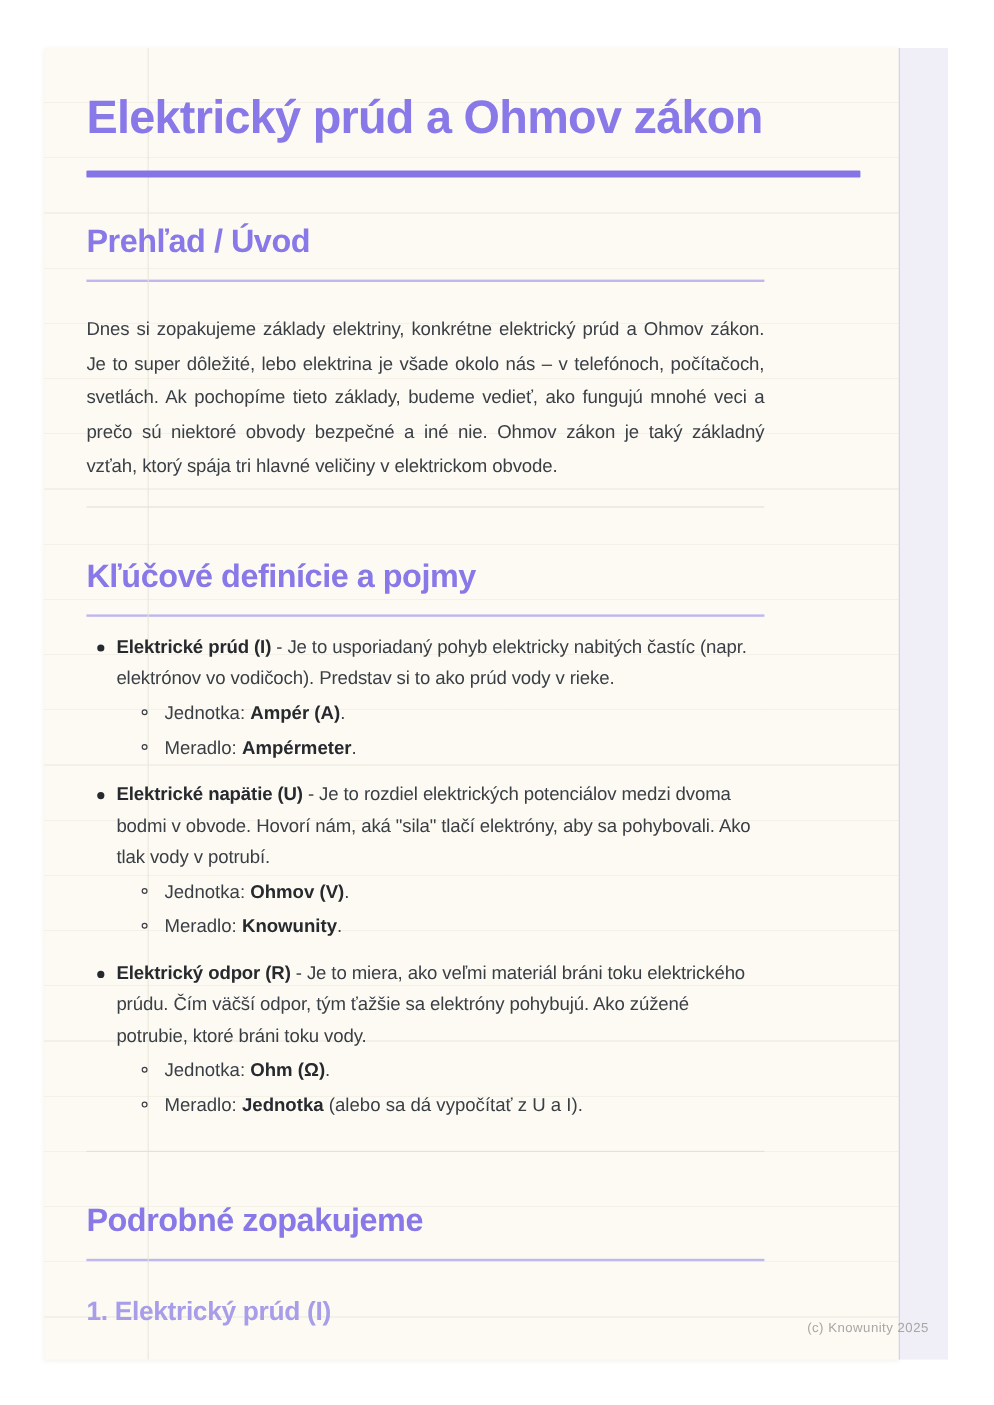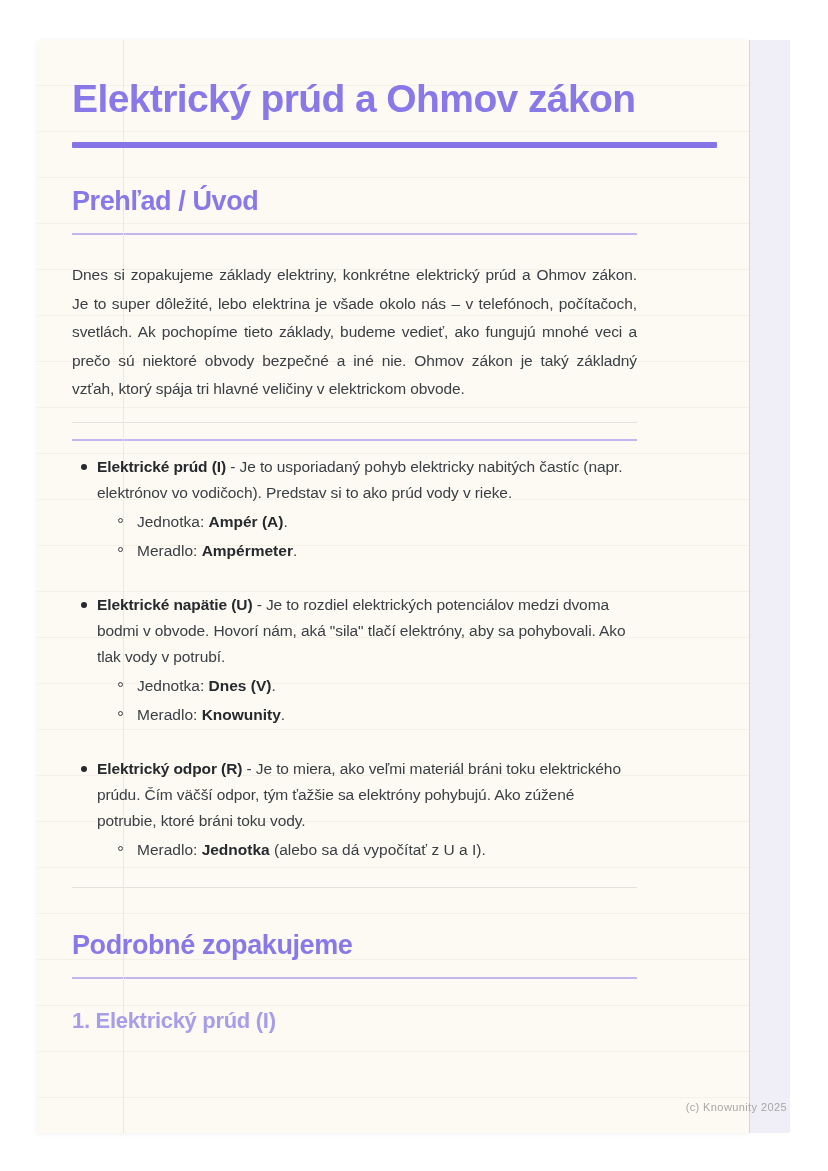--- a/index.html
+++ b/index.html
@@ -101,21 +101,21 @@
 
   .def-list {
     position: relative;
     list-style: none;
     width: 565px;
     margin-top: 13px;
     font-size: 15.5px;
     line-height: 26px;
     color: var(--text);
   }
-  .def-item { position: relative; padding-left: 25px; margin-top: 28px; }
+  .def-item { position: relative; padding-left: 25px; margin-top: 13px; }
   .def-item:first-child { margin-top: 0; }
   .bullet-dot {
     position: absolute;
     left: 9px; top: 10px;
     width: 6px; height: 6px;
     border-radius: 50%;
     background: var(--text-bold);
   }
   .def-text { letter-spacing: -0.1px; }
   .def-text strong, .sub-text strong { font-weight: 700; color: var(--text-bold); }
@@ -146,21 +146,21 @@
     position: absolute;
     left: 749px; top: 40px;
     width: 41px; height: 1093px;
     background: var(--stripe-bg);
     border-left: 1px solid var(--stripe-border);
   }
 
   .watermark {
     position: absolute;
     top: 1101px;
-    right: 41px;
+    right: 54px;
     font-size: 11px;
     letter-spacing: 0.4px;
     color: var(--watermark);
     z-index: 2;
     padding-left: 32px;
   }
 </style>
 </head>
 <body>
 
@@ -173,20 +173,21 @@
 
     <section>
       <h2 class="section-heading intro-heading">Prehľad / Úvod</h2>
       <div class="h2-underline"></div>
       <p class="intro-paragraph">Dnes si zopakujeme základy elektriny, konkrétne elektrický prúd a Ohmov zákon. Je to super dôležité, lebo elektrina je všade okolo nás – v telefónoch, počítačoch, svetlách. Ak pochopíme tieto základy, budeme vedieť, ako fungujú mnohé veci a prečo sú niektoré obvody bezpečné a iné nie. Ohmov zákon je taký základný vzťah, ktorý spája tri hlavné veličiny v elektrickom obvode.</p>
     </section>
 
     <div class="divider"></div>
 
     <section>
+      <h2 class="section-heading after-divider">Kľúčové definície a pojmy</h2>
       <div class="h2-underline"></div>
 
       <ul class="def-list">
 
         <li class="def-item">
           <span class="bullet-dot"></span>
           <p class="def-text"><strong>Elektrické prúd (I)</strong><span> - Je to usporiadaný pohyb elektricky nabitých častíc (napr. elektrónov vo vodičoch). Predstav si to ako prúd vody v rieke.</span></p>
           <ul class="sub-list">
             <li class="sub-item">
               <span class="bullet-circle"></span>
@@ -198,33 +199,37 @@
             </li>
           </ul>
         </li>
 
         <li class="def-item">
           <span class="bullet-dot"></span>
           <p class="def-text"><strong>Elektrické napätie (U)</strong><span> - Je to rozdiel elektrických potenciálov medzi dvoma bodmi v obvode. Hovorí nám, aká "sila" tlačí elektróny, aby sa pohybovali. Ako tlak vody v potrubí.</span></p>
           <ul class="sub-list">
             <li class="sub-item">
               <span class="bullet-circle"></span>
-              <p class="sub-text"><span>Jednotka: </span><strong>Dnes (V)</strong><span>.</span></p>
+              <p class="sub-text"><span>Jednotka: </span><strong>Ohmov (V)</strong><span>.</span></p>
             </li>
             <li class="sub-item">
               <span class="bullet-circle"></span>
               <p class="sub-text"><span>Meradlo: </span><strong>Knowunity</strong><span>.</span></p>
             </li>
           </ul>
         </li>
 
         <li class="def-item">
           <span class="bullet-dot"></span>
           <p class="def-text"><strong>Elektrický odpor (R)</strong><span> - Je to miera, ako veľmi materiál bráni toku elektrického prúdu. Čím väčší odpor, tým ťažšie sa elektróny pohybujú. Ako zúžené potrubie, ktoré bráni toku vody.</span></p>
           <ul class="sub-list">
+            <li class="sub-item">
+              <span class="bullet-circle"></span>
+              <p class="sub-text"><span>Jednotka: </span><strong>Ohm (Ω)</strong><span>.</span></p>
+            </li>
             <li class="sub-item">
               <span class="bullet-circle"></span>
               <p class="sub-text"><span>Meradlo: </span><strong>Jednotka</strong><span> (alebo sa dá vypočítať z U a I).</span></p>
             </li>
           </ul>
         </li>
 
       </ul>
     </section>
 

